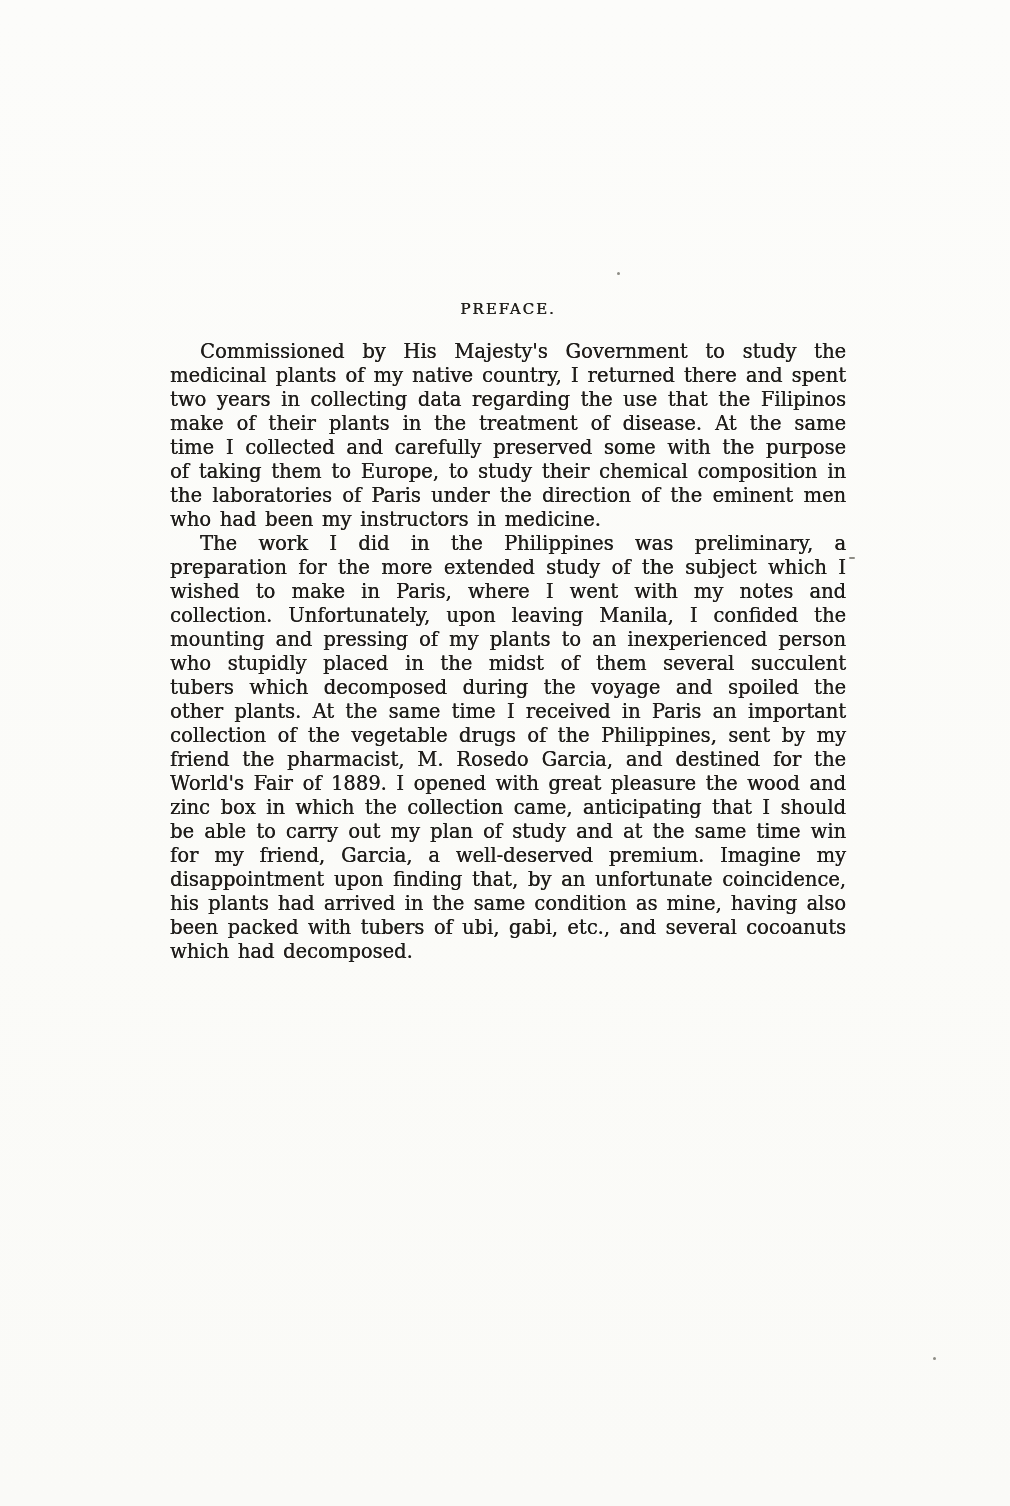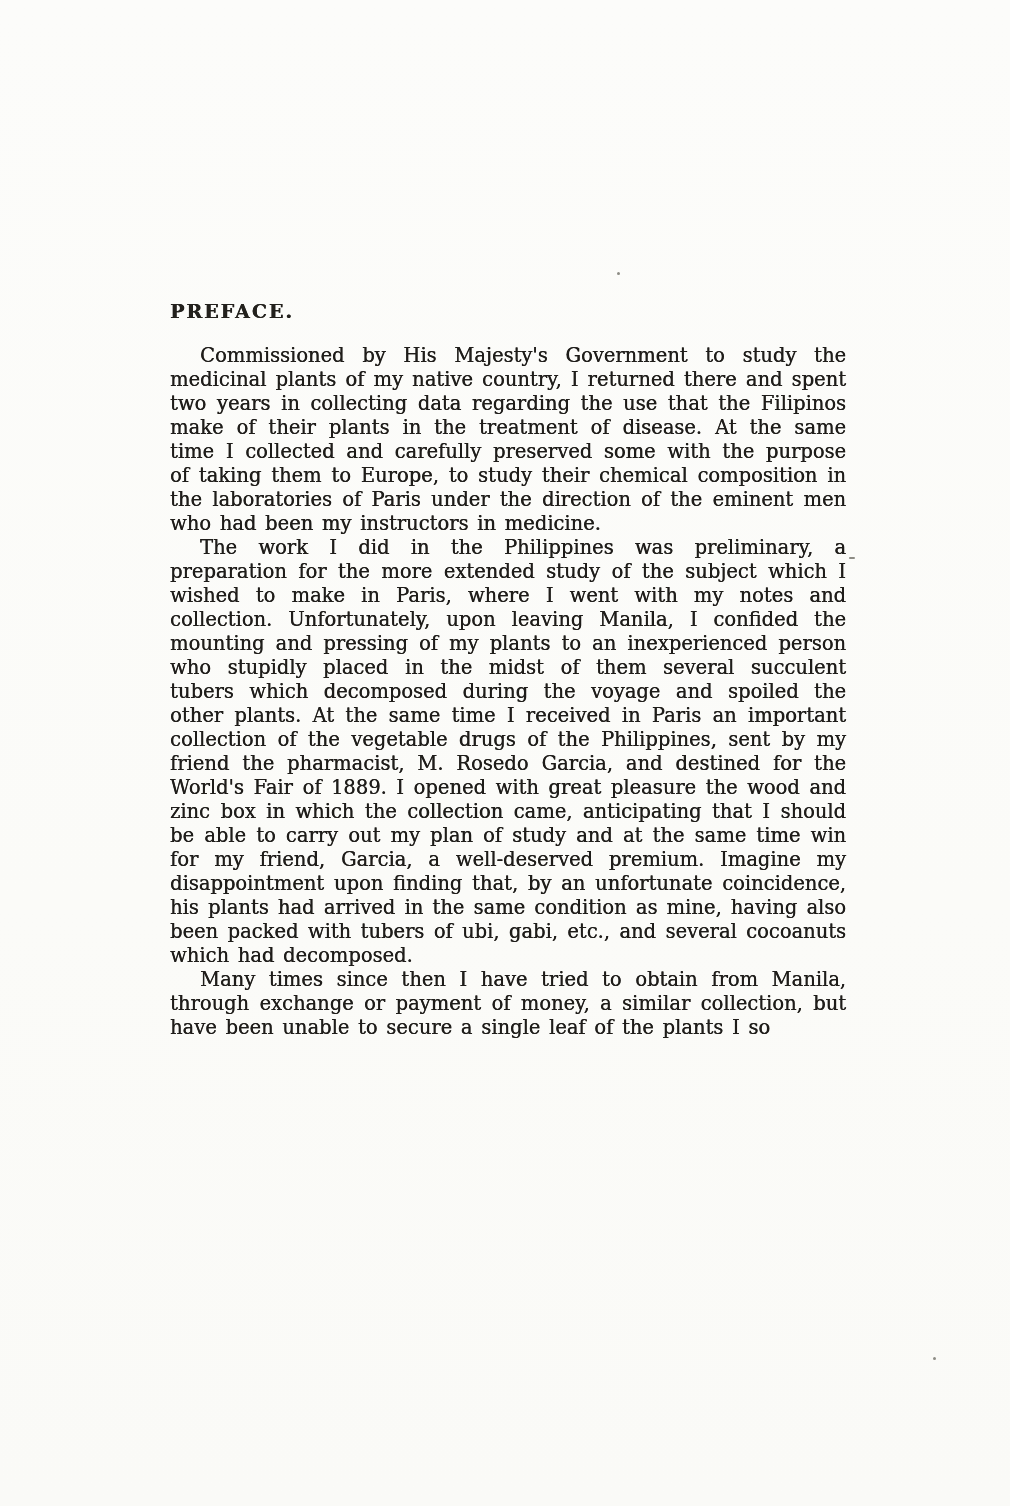--- a/index.html
+++ b/index.html
@@ -22,23 +22,24 @@
       height: 1506px;
       background: linear-gradient(180deg, #fcfcfa 0%, #fbfbf8 60%, #fafaf7 100%);
     }
     .text-block {
       position: absolute;
       left: 170px;
       top: 300px;
       width: 676px;
     }
     .title {
-      font-size: 19px;
-      font-weight: bold;
+      font-size: 15px;
+      font-weight: normal;
       letter-spacing: 2px;
+      text-align: center;
       margin: 0 0 22px 0;
       color: #23211d;
       text-shadow: 0.4px 0 0 currentColor;
     }
     .body-para {
       font-size: 19.5px;
       line-height: 24px;
       text-align: justify;
       margin: 0;
       text-indent: 30px;
@@ -66,17 +67,16 @@
   <div class="speck" style="left:849px; top:557px; width:6px; height:2px; border-radius:1px;"></div>
   <div class="speck" style="left:933px; top:1357px; width:3px; height:3px;"></div>
 
   <div class="text-block">
     <h1 class="title">PREFACE.</h1>
 
     <p class="body-para">Commissioned by His Majesty's Government to study the medicinal plants of my native country, I returned there and spent two years in collecting data regarding the use that the Filipinos make of their plants in the treatment of disease. At the same time I collected and carefully preserved some with the purpose of taking them to Europe, to study their chemical composition in the laboratories of Paris under the direction of the eminent men who had been my instructors in medicine.</p>
 
     <p class="body-para">The work I did in the Philippines was preliminary, a preparation for the more extended study of the subject which I wished to make in Paris, where I went with my notes and collection. Unfortunately, upon leaving Manila, I confided the mounting and pressing of my plants to an inexperienced person who stupidly placed in the midst of them several succulent tubers which decomposed during the voyage and spoiled the other plants. At the same time I received in Paris an important collection of the vegetable drugs of the Philippines, sent by my friend the pharmacist, M. Rosedo Garcia, and destined for the World's Fair of 1889. I opened with great pleasure the wood and zinc box in which the collection came, anticipating that I should be able to carry out my plan of study and at the same time win for my friend, Garcia, a well-deserved premium. Imagine my disappointment upon finding that, by an unfortunate coincidence, his plants had arrived in the same condition as mine, having also been packed with tubers of ubi, gabi, etc., and several cocoanuts which had decomposed.</p>
 
-    <p class="body-para">Many times since then I have tried to obtain from Manila, through exchange or payment of money, a similar collection, but have been unable to secure a single leaf of the plants I so</p>
 
   </div>
 
 </div>
 
 </body></html>

